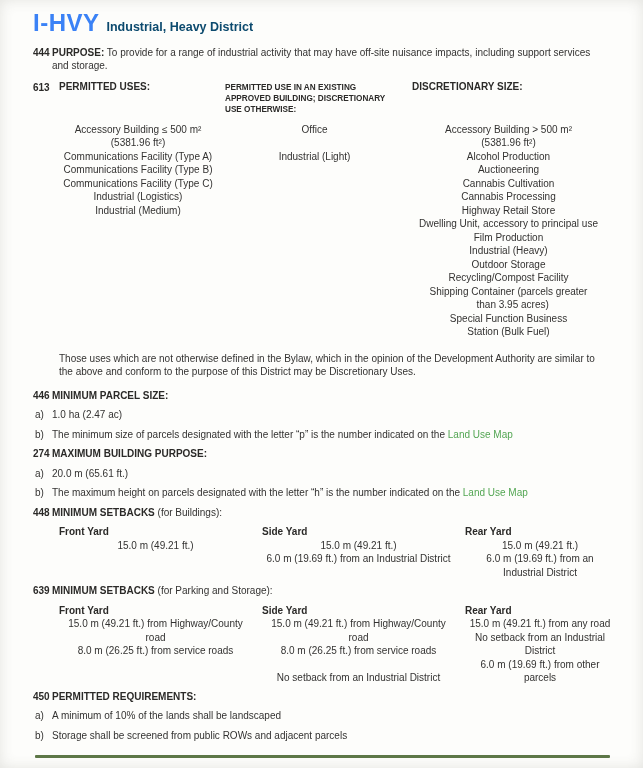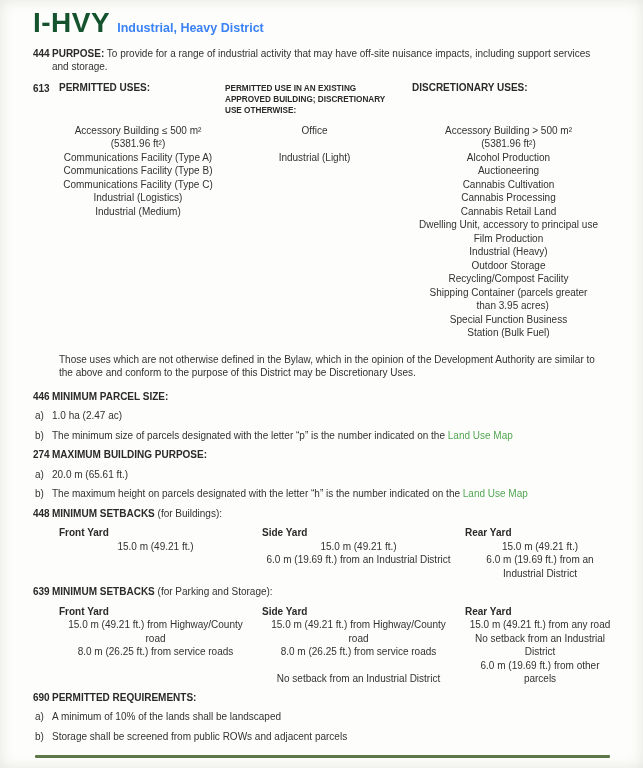--- a/index.html
+++ b/index.html
@@ -13,22 +13,22 @@
     font-family:"Liberation Sans", sans-serif;
     font-size:10px; line-height:13.5px;
     color:#333231;
     box-shadow: inset 0 0 14px rgba(70,70,60,.14);
     overflow:hidden;
   }
   .b { font-weight:700; color:#2b2a28; }
 
   
   .doc-header { margin-bottom:11px; white-space:nowrap; }
-  .code { font-size:28px; font-weight:700; color:#14532d; letter-spacing:.5px; }
-  .district { font-size:12.5px; font-weight:700; color:#3b82f6; margin-left:7px; }
+  .code { font-size:24px; font-weight:700; color:#3b82f6; letter-spacing:.5px; }
+  .district { font-size:12.5px; font-weight:700; color:#0c4a6e; margin-left:7px; }
 
   
   .sec { position:relative; padding-left:19px; margin-bottom:6px; }
   .sec .num { position:absolute; left:0; top:0; font-weight:700; color:#2b2a28; }
 
   .purpose { margin-bottom:7px; width:545px; }
   .purpose .ptxt { display:inline; }
 
   
   .uses { position:relative; margin-bottom:13px; }
@@ -67,21 +67,21 @@
 
   <div class="sec purpose">
     <span class="num">444</span><span class="b">PURPOSE:</span><span class="ptxt"> To provide for a range of industrial activity that may have off-site nuisance impacts, including support services and storage.</span>
   </div>
 
   <div class="uses">
     <span class="num445">613</span>
     <div class="uses-grid">
       <div class="col-head">PERMITTED USES:</div>
       <div class="col-head small">PERMITTED USE IN AN EXISTING APPROVED BUILDING; DISCRETIONARY USE OTHERWISE:</div>
-      <div class="col-head">DISCRETIONARY USES:</div>
+      <div class="col-head">DISCRETIONARY SIZE:</div>
 
       <div class="ulist">
           <div class="uline">Accessory Building ≤ 500 m²</div>
           <div class="uline">(5381.96 ft²)</div>
           <div class="uline">Communications Facility (Type A)</div>
           <div class="uline">Communications Facility (Type B)</div>
           <div class="uline">Communications Facility (Type C)</div>
           <div class="uline">Industrial (Logistics)</div>
           <div class="uline">Industrial (Medium)</div>
         </div>
@@ -90,21 +90,21 @@
           <div class="uline"></div>
           <div class="uline">Industrial (Light)</div>
         </div>
       <div class="ulist">
           <div class="uline">Accessory Building &gt; 500 m²</div>
           <div class="uline">(5381.96 ft²)</div>
           <div class="uline">Alcohol Production</div>
           <div class="uline">Auctioneering</div>
           <div class="uline">Cannabis Cultivation</div>
           <div class="uline">Cannabis Processing</div>
-          <div class="uline">Cannabis Retail Land</div>
+          <div class="uline">Highway Retail Store</div>
           <div class="uline">Dwelling Unit, accessory to principal use</div>
           <div class="uline">Film Production</div>
           <div class="uline">Industrial (Heavy)</div>
           <div class="uline">Outdoor Storage</div>
           <div class="uline">Recycling/Compost Facility</div>
           <div class="uline">Shipping Container (parcels greater</div>
           <div class="uline">&nbsp;&nbsp;&nbsp;than 3.95 acres)</div>
           <div class="uline">Special Function Business</div>
           <div class="uline">Station (Bulk Fuel)</div>
         </div>
@@ -183,21 +183,21 @@
       <div class="yard-head">Rear Yard</div>
       <div>
           <div class="uline">15.0 m (49.21 ft.) from any road</div>
           <div class="uline">No setback from an Industrial District</div>
           <div class="uline">6.0 m (19.69 ft.) from other parcels</div>
         </div>
     </div>
   </div>
 
   <div class="sec">
-    <span class="num">690</span><span class="b">PERMITTED REQUIREMENTS:</span>
+    <span class="num">450</span><span class="b">PERMITTED REQUIREMENTS:</span>
   </div>
   <div class="li">
     <span class="ltr">a)</span><span>A minimum of 10% of the lands shall be landscaped</span>
   </div>
   <div class="li">
     <span class="ltr">b)</span><span>Storage shall be screened from public ROWs and adjacent parcels</span>
   </div>
 
   <div class="bottom-rule"></div>
 </div>

